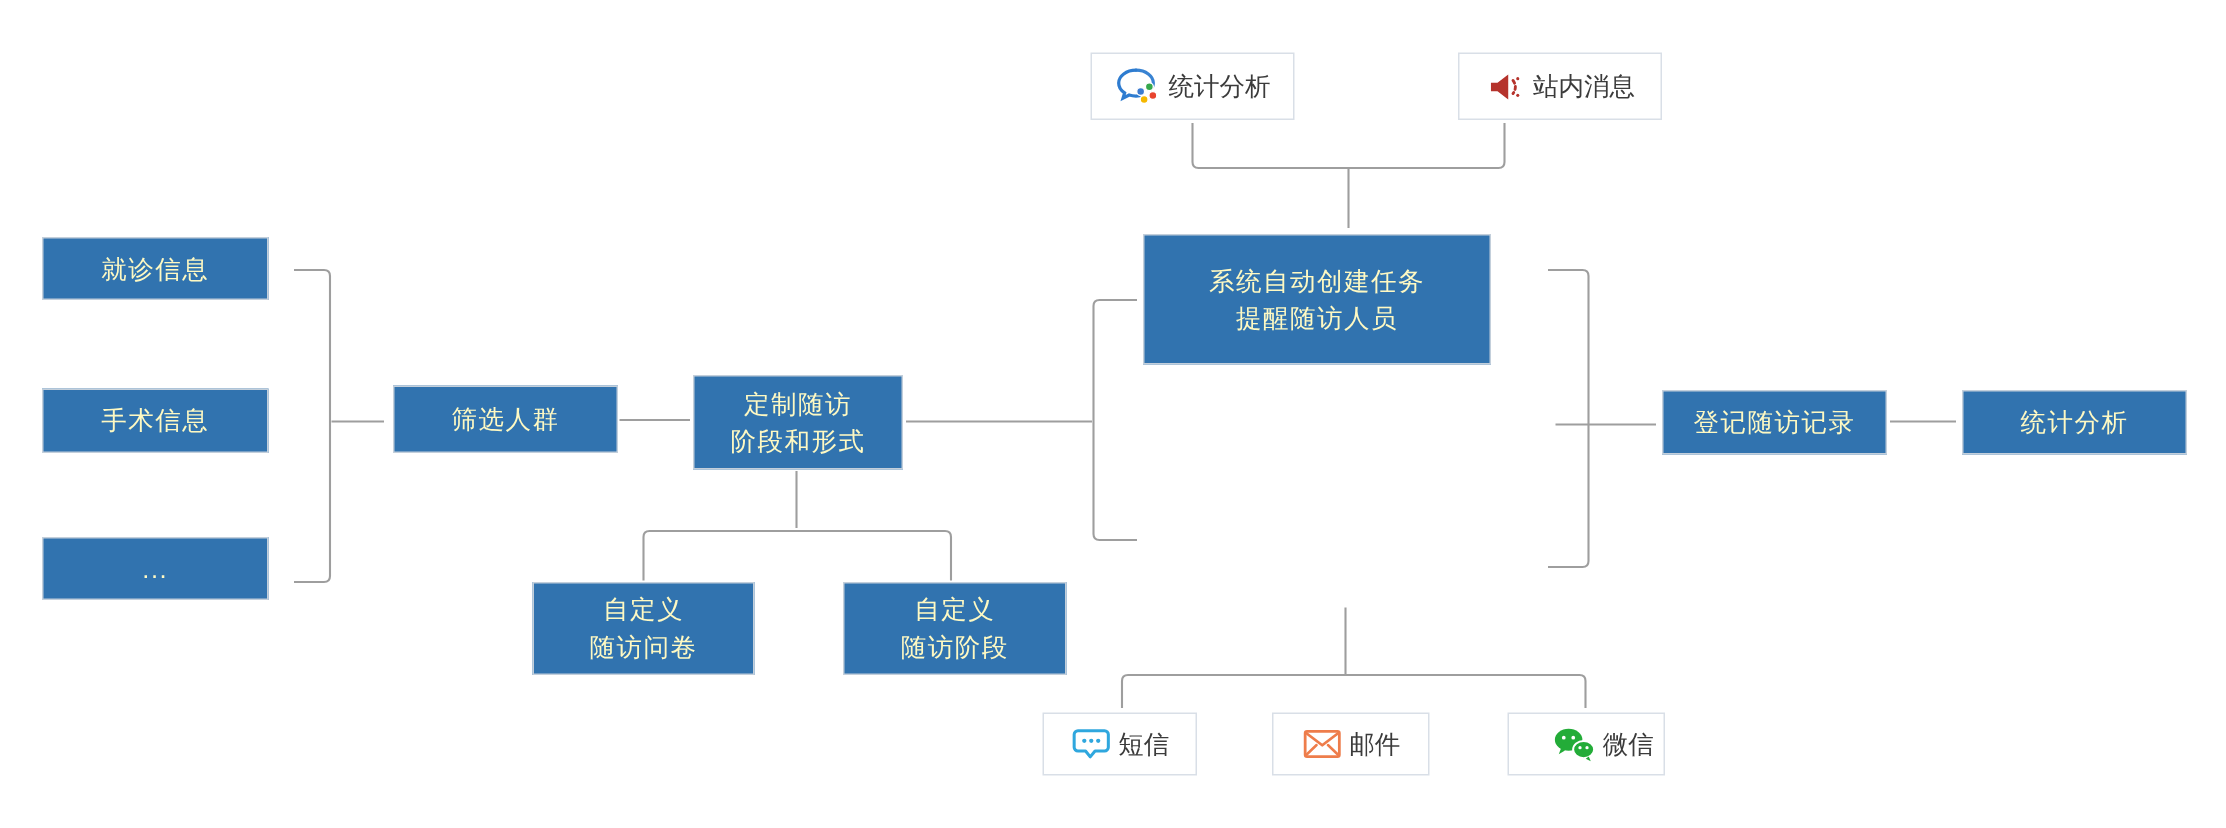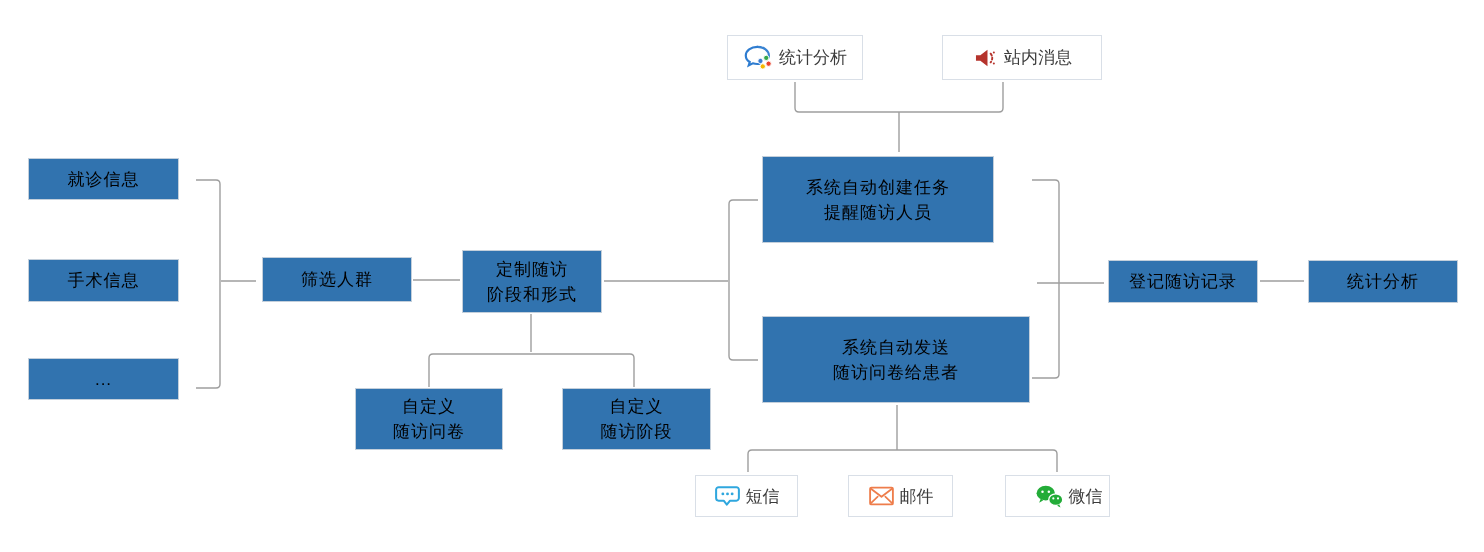--- a/index.html
+++ b/index.html
@@ -3,21 +3,21 @@
 <meta charset="utf-8">
 <style>
   html,body{margin:0;padding:0;background:#ffffff;}
   body{font-family:"Liberation Sans","DejaVu Sans",sans-serif;}
   .canvas{position:relative;width:1484px;height:552px;background:#ffffff;overflow:hidden;}
   .connectors{position:absolute;left:0;top:0;pointer-events:none;}
   .node{
     position:absolute;
     background:#3173AF;
     border:1px solid #c3cfdb;
-    color:#000000;
+    color:#fef9c3;
     display:flex;align-items:center;justify-content:center;
     text-align:center;
     font-size:17px;line-height:25px;
     white-space:pre-line;
     letter-spacing:1px;
     box-sizing:border-box;
   }
   .channel{
     position:absolute;
     background:#ffffff;
@@ -69,43 +69,41 @@
   <div class="node" style="left:262px;top:257px;width:150px;height:45px;">筛选人群</div>
   <div class="node" style="left:462px;top:250px;width:140px;height:63px;">定制随访
 阶段和形式</div>
   <div class="node" style="left:355px;top:388px;width:148px;height:62px;">自定义
 随访问卷</div>
   <div class="node" style="left:562px;top:388px;width:149px;height:62px;">自定义
 随访阶段</div>
 
   <div class="node" style="left:762px;top:156px;width:232px;height:87px;">系统自动创建任务
 提醒随访人员</div>
-  <div class="node" style="left:762px;top:316px;width:268px;height:87px;">系统自动发送
-随访问卷给患者</div>
 
   <div class="node" style="left:1108px;top:260px;width:150px;height:43px;">登记随访记录</div>
   <div class="node" style="left:1308px;top:260px;width:150px;height:43px;">统计分析</div>
 
   <div class="channel" style="left:727px;top:35px;width:136px;height:45px;">
     <span class="icn">
       <svg width="31" height="27" viewBox="0 0 40 34">
         <path d="M18.5 3.2 C10.2 3.2 3.6 8.2 3.6 14.3 c0 3.4 2 6.5 5.1 8.5 L7.4 27.2 l5.2-2.7 c1.9 .6 3.9 .9 5.9 .9 1.1 0 2.2-.1 3.2-.3" stroke="#2E7CD0" stroke-width="2.8" stroke-linecap="round" fill="none"></path>
         <path d="M18.5 3.2 c8.3 0 14.9 5 14.9 11.1 0 1.1-.2 2.1-.6 3.1" stroke="#2E7CD0" stroke-width="2.8" stroke-linecap="round" fill="none" opacity="0.95"></path>
         <g>
           <circle cx="22.5" cy="21.5" r="3.4" fill="#3B7BD0" stroke="#fff" stroke-width="1.2"></circle>
           <circle cx="30" cy="17.5" r="3.4" fill="#35A84C" stroke="#fff" stroke-width="1.2"></circle>
           <circle cx="33" cy="25" r="3.4" fill="#E8432D" stroke="#fff" stroke-width="1.2"></circle>
           <circle cx="25.5" cy="28.5" r="3.4" fill="#F5B800" stroke="#fff" stroke-width="1.2"></circle>
         </g>
       </svg>
     </span>
     <span>统计分析</span>
   </div>
 
-  <div class="channel" style="left:942px;top:35px;width:160px;height:45px;">
+  <div class="channel" style="left:972px;top:35px;width:136px;height:45px;">
     <span class="icn">
       <svg width="27" height="24" viewBox="0 0 34 30">
         <path d="M5 11.5 h5.5 L19.5 4.5 v21 L10.5 18.5 H5 z" fill="#B5332C"></path>
         <path d="M23.5 9.5 q4 5.5 0 11" stroke="#B5332C" stroke-width="2.4" fill="none" stroke-dasharray="2.6 2.8" stroke-linecap="round"></path>
         <circle cx="27.5" cy="8" r="1.3" fill="#B5332C"></circle>
         <circle cx="27.5" cy="22" r="1.3" fill="#B5332C"></circle>
       </svg>
     </span>
     <span>站内消息</span>
   </div>

